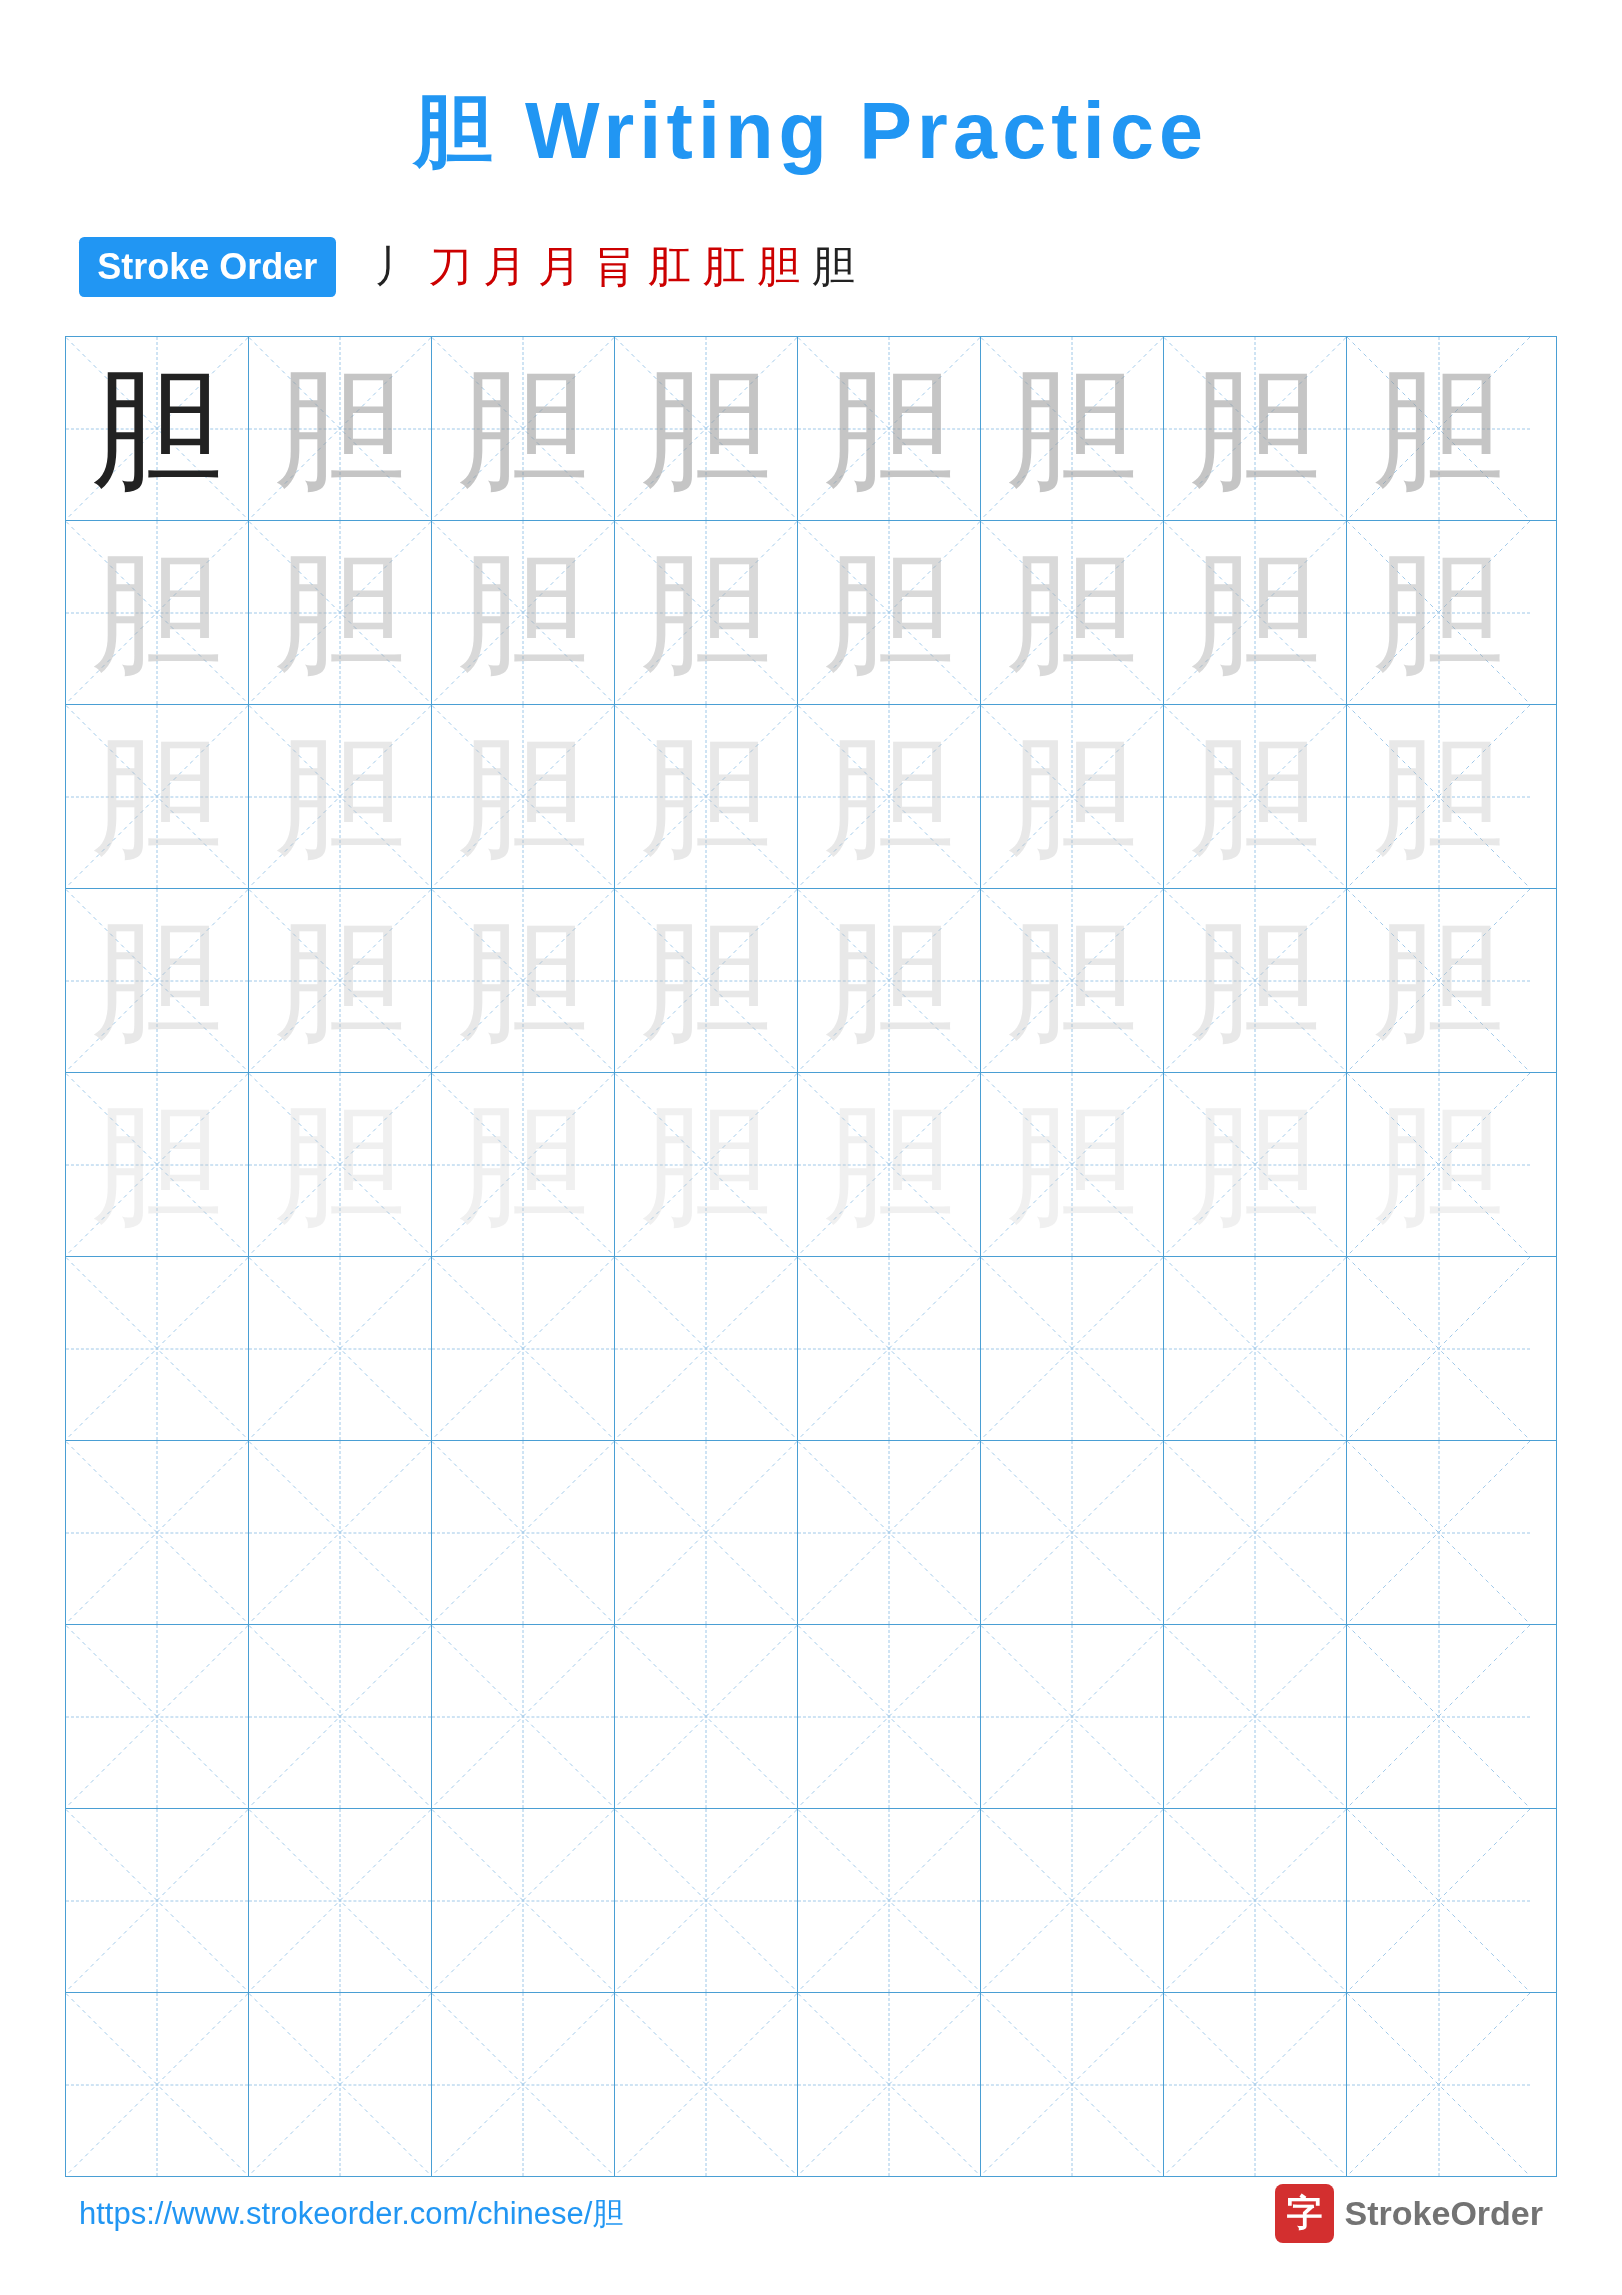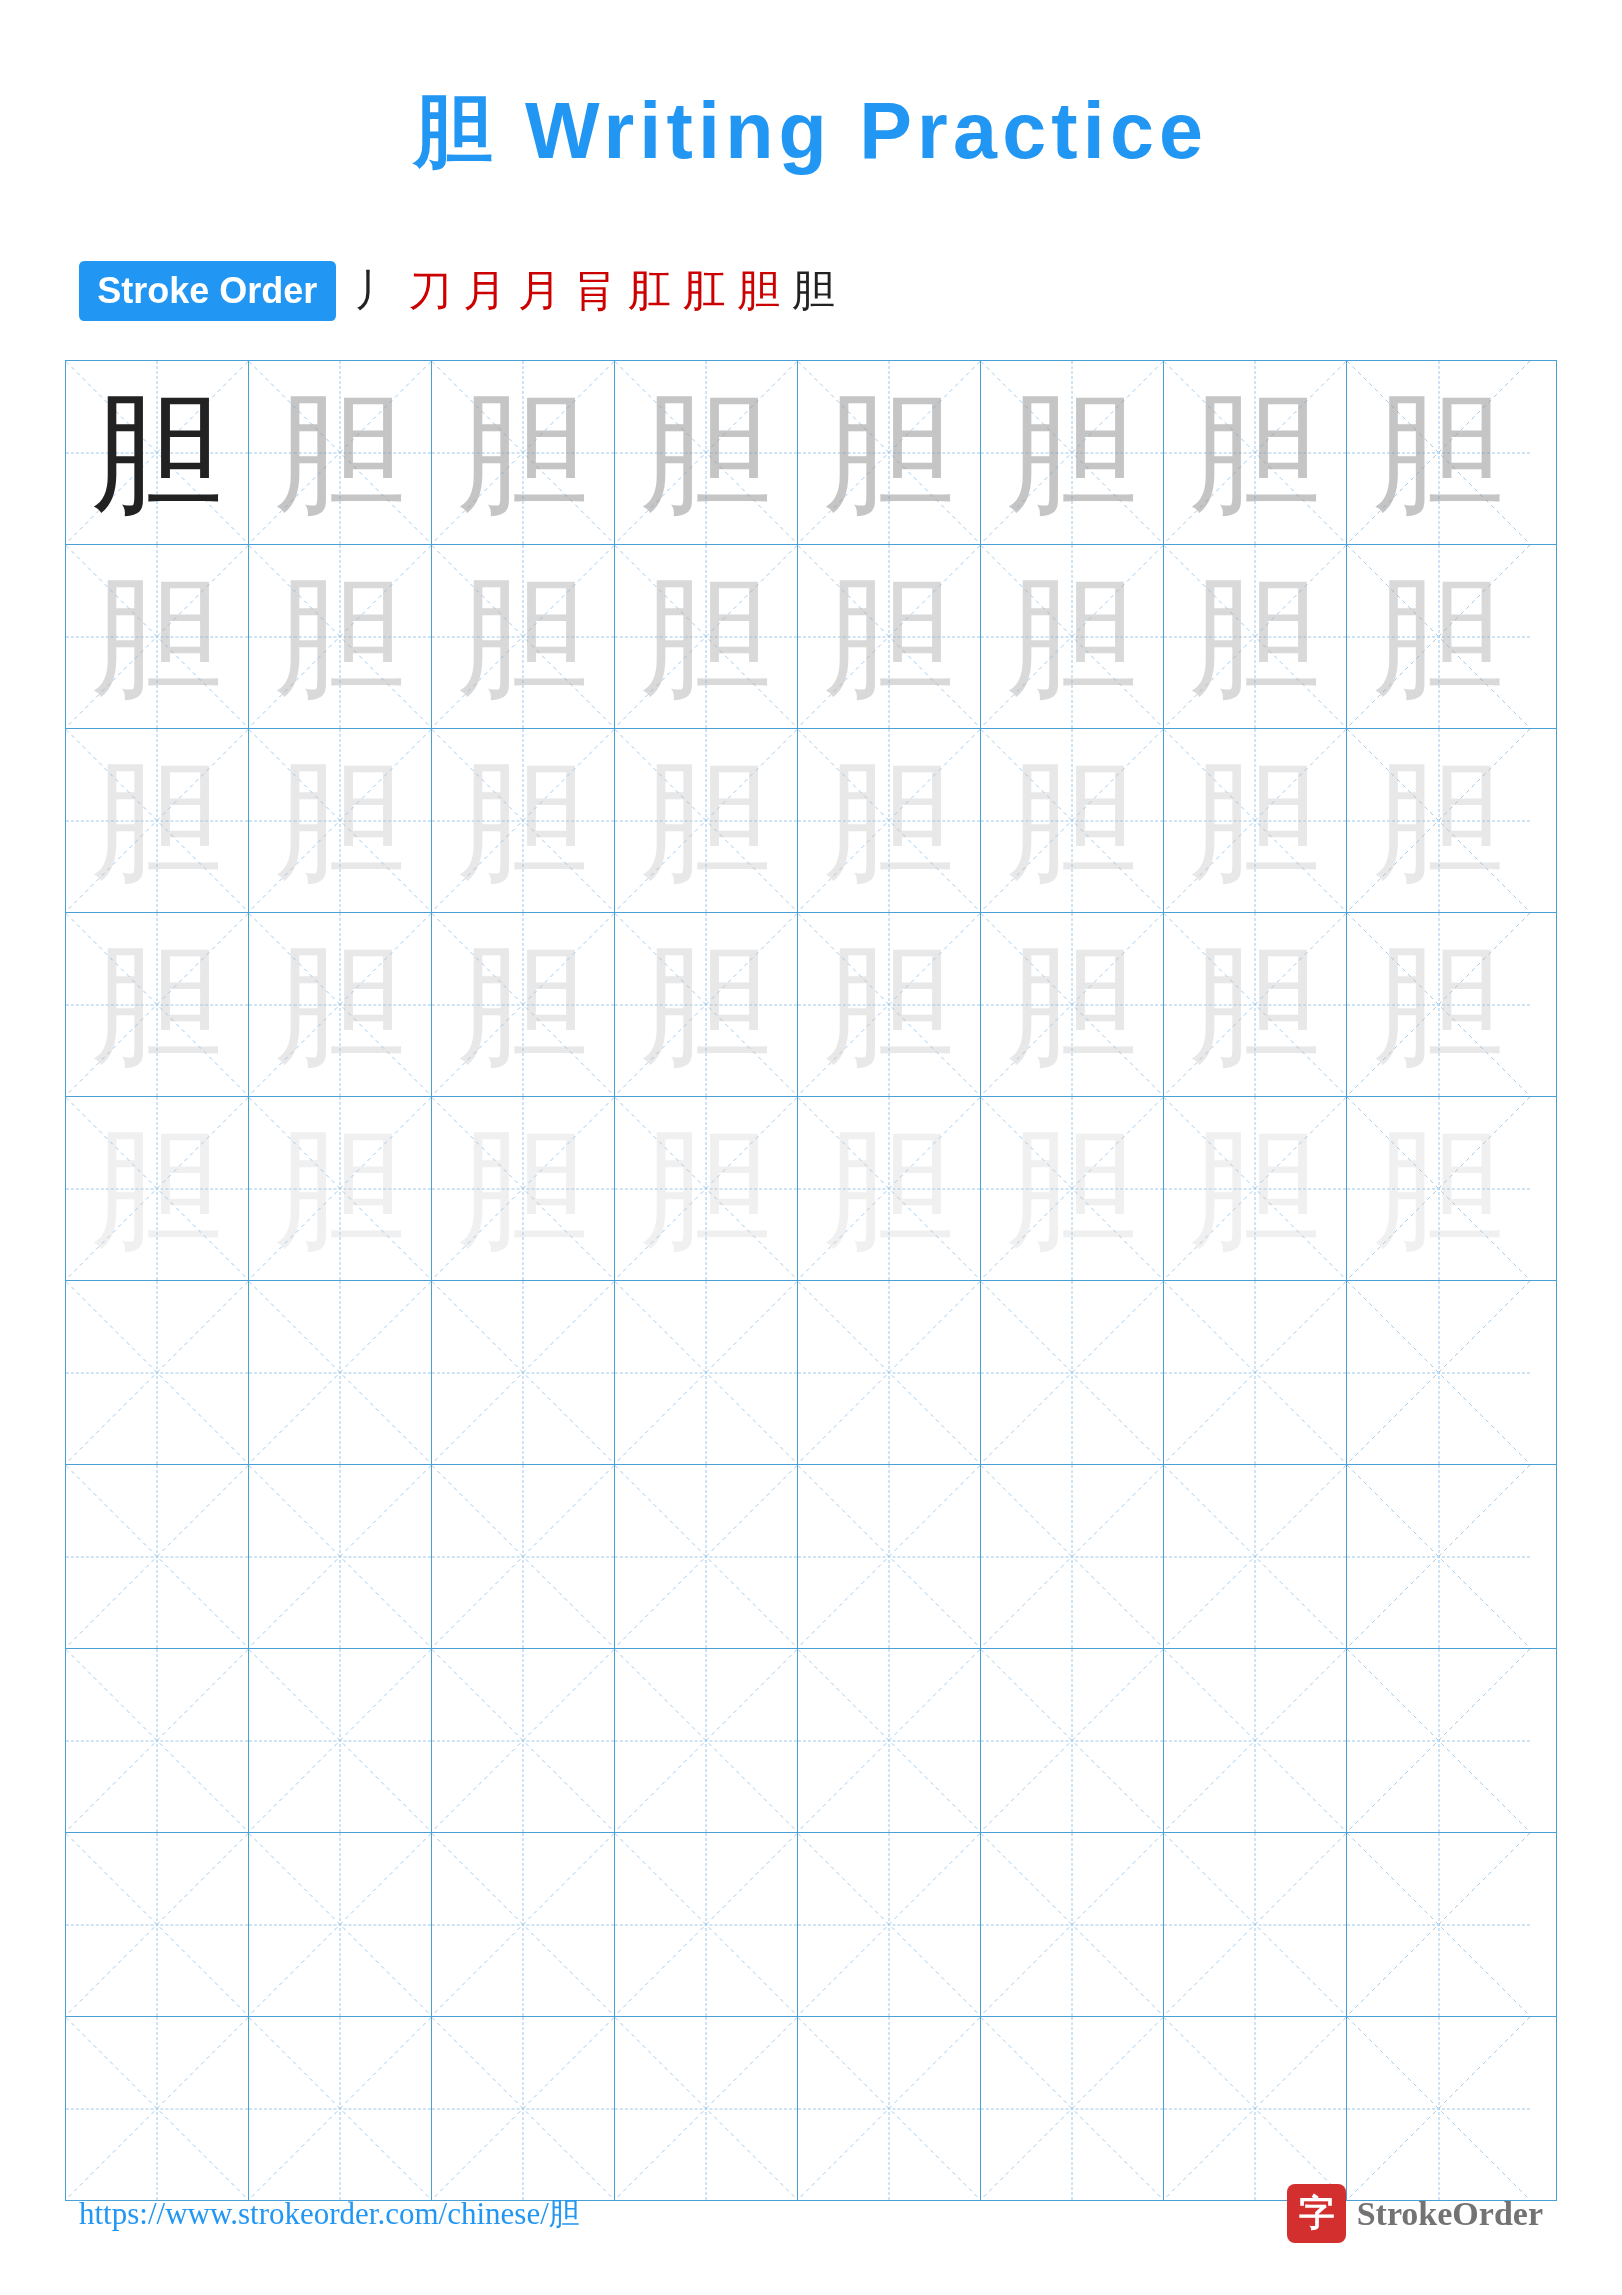--- a/index.html
+++ b/index.html
@@ -15,25 +15,25 @@
     .page-title {
       text-align: center;
       padding-top: 79px;
       font-size: 79px;
       font-weight: bold;
       color: #2196F3;
       letter-spacing: 5.2px;
     }
 
     .stroke-order-section {
-      margin-top: 76px;
+      margin-top: 52px;
       margin-left: 79px;
       display: flex;
       align-items: center;
-      gap: 18px;
+      gap: 38px;
     }
 
     .stroke-order-badge {
       background: #2196F3;
       color: white;
       font-size: 36px;
       font-weight: bold;
       padding: 9.2px 18.3px;
       border-radius: 5.2px;
     }
@@ -144,21 +144,20 @@
 
     .footer {
       position: absolute;
       bottom: 52px;
       left: 0;
       right: 0;
       display: flex;
       align-items: center;
       justify-content: space-between;
       padding: 0 79px;
-      font-family: Liberation Serif, serif;
     }
 
     .footer-url {
       color: #2196F3;
       font-size: 31px;
       text-decoration: none;
     }
 
     .footer-logo {
       display: flex;

